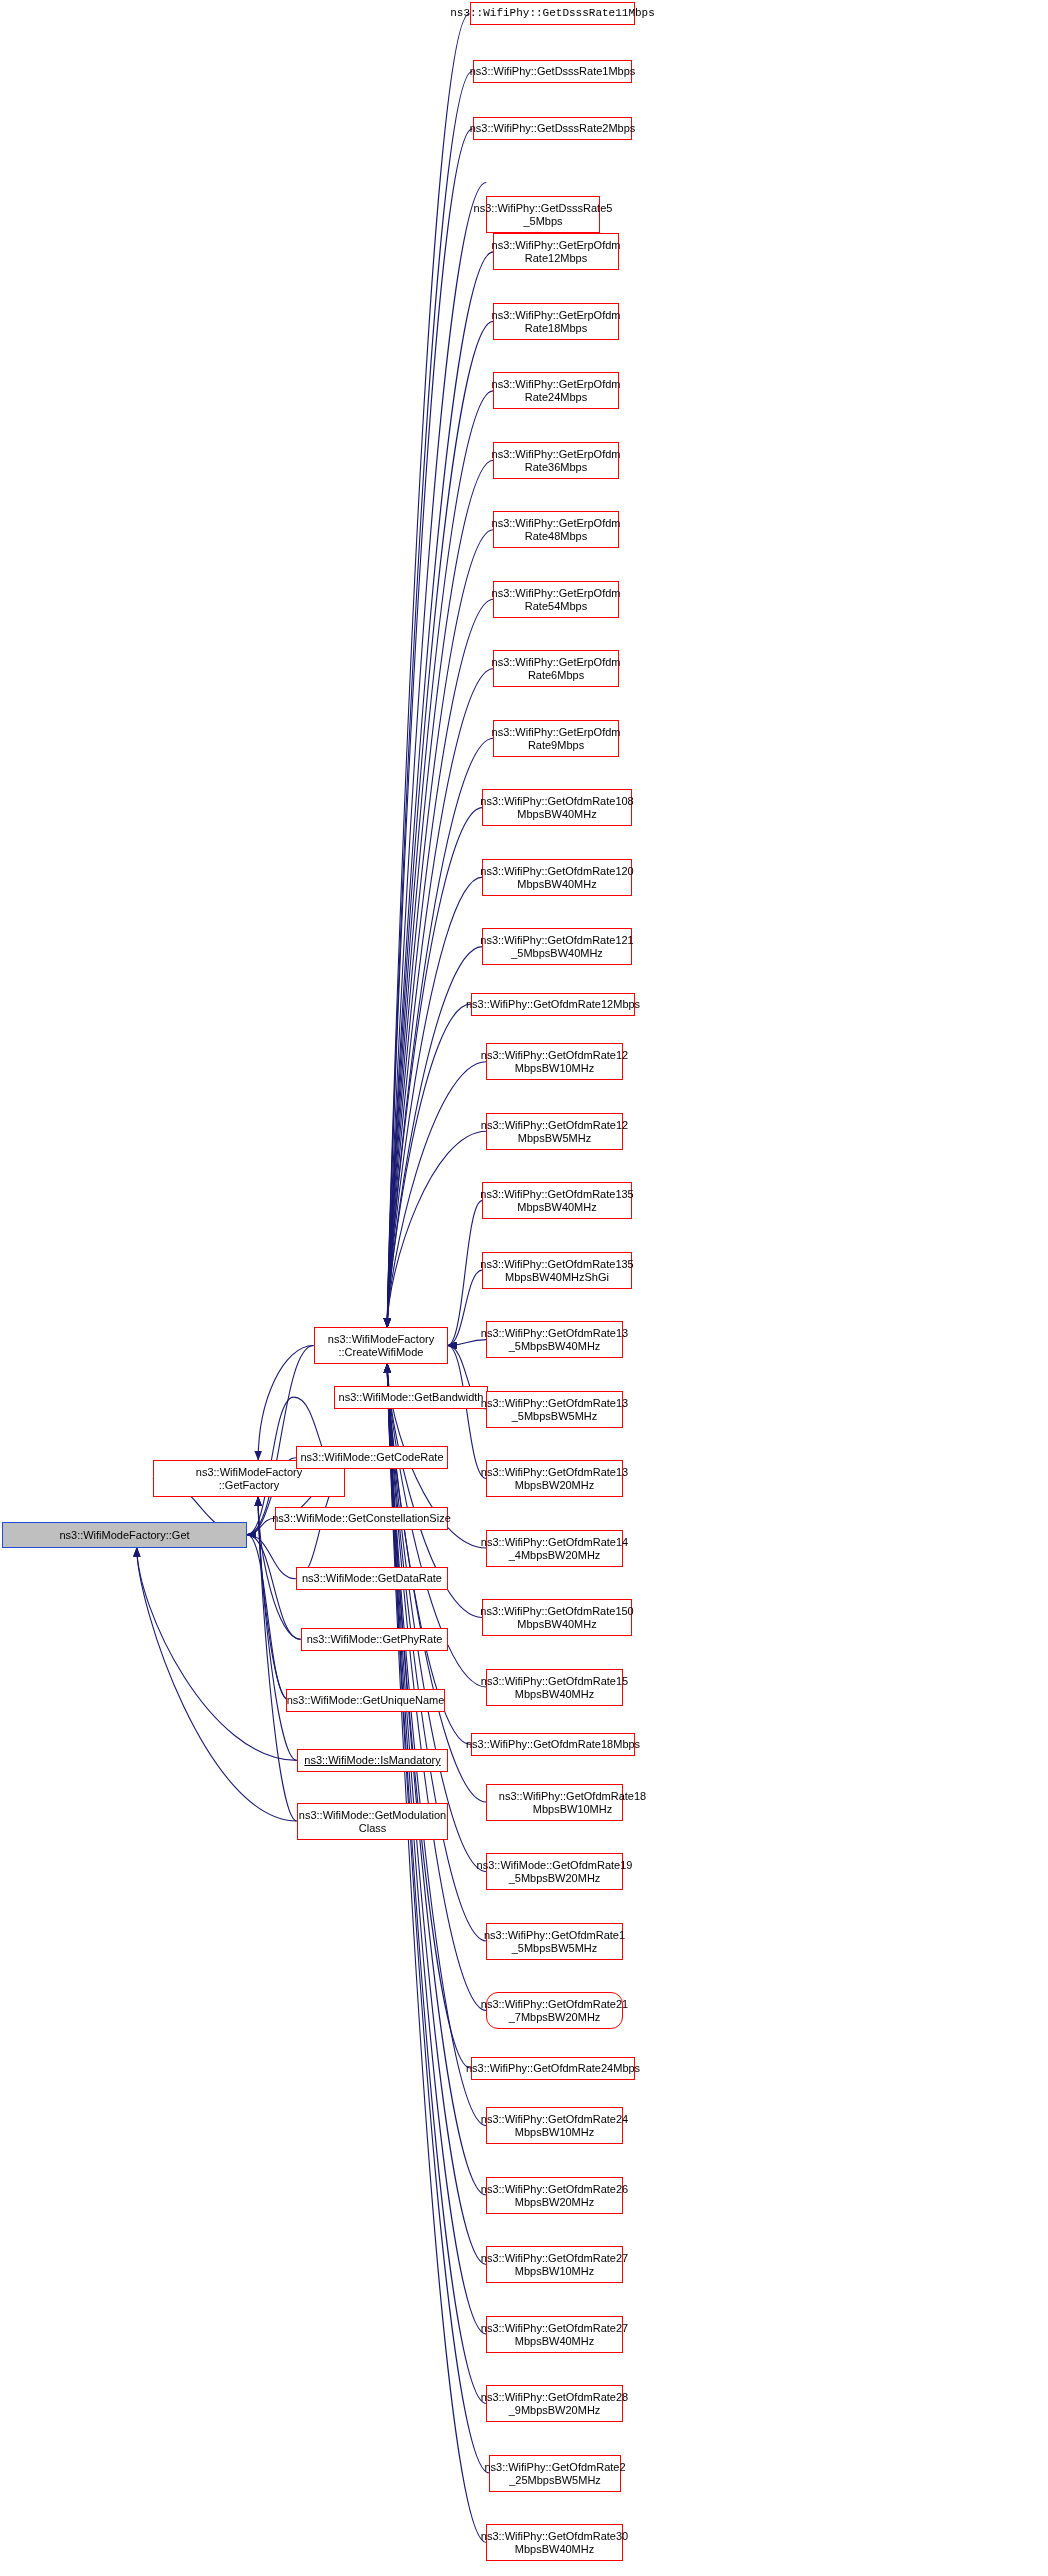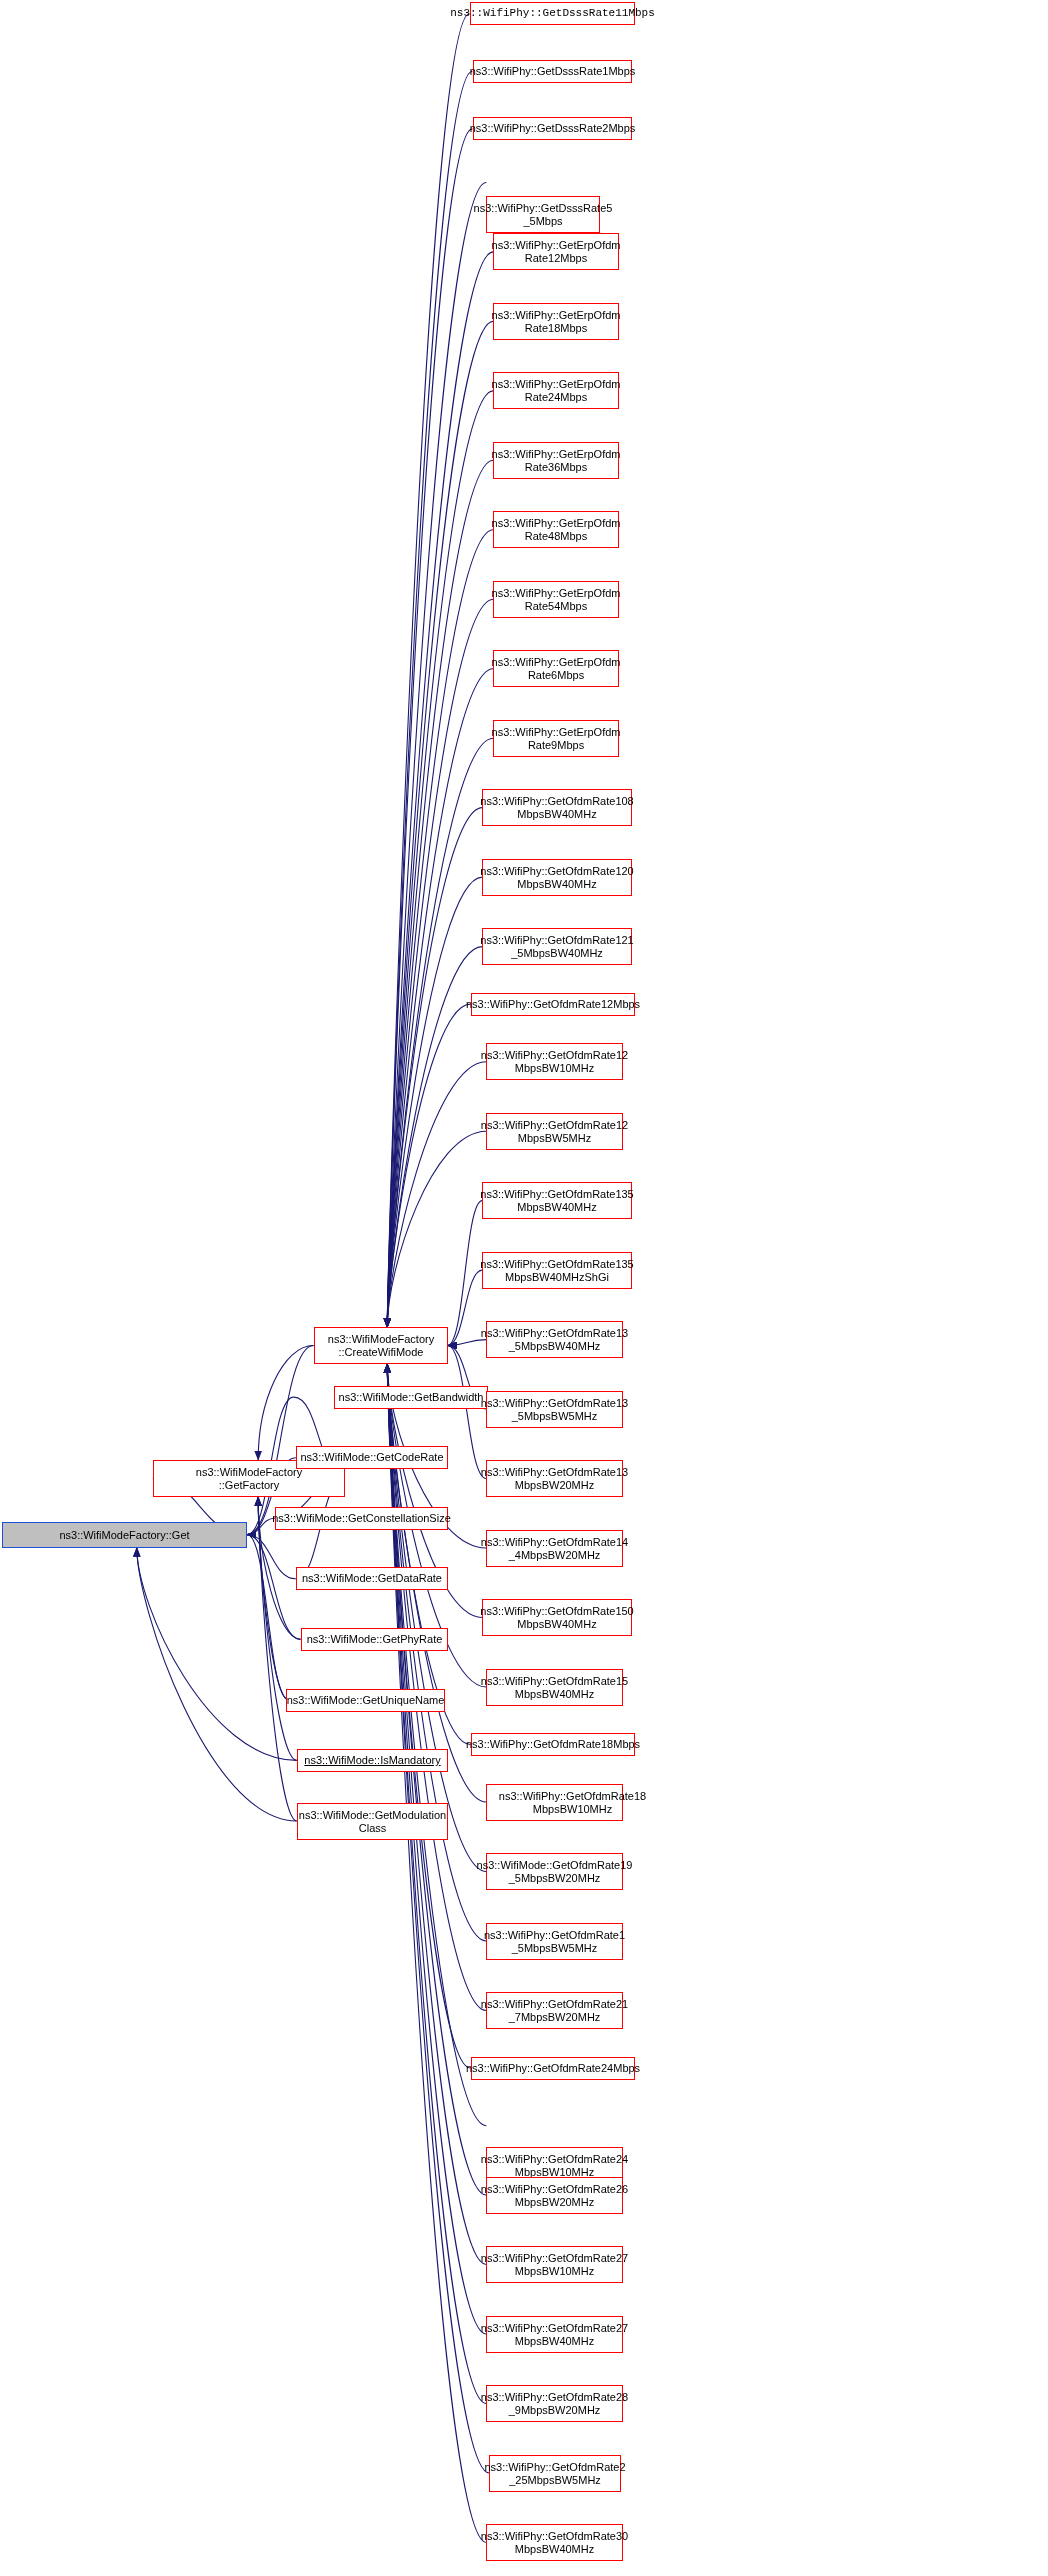--- a/index.html
+++ b/index.html
@@ -178,24 +178,24 @@
 MbpsBW40MHz</div>
       <div class="node" style="left: 486px; top: 1669px; width: 137px; height: 37px;">ns3::WifiPhy::GetOfdmRate15
 MbpsBW40MHz</div>
       <div class="node" style="left: 471px; top: 1733px; width: 164px; height: 23px;">ns3::WifiPhy::GetOfdmRate18Mbps</div>
       <div class="node" style="left: 486px; top: 1784px; width: 137px; height: 37px; padding-left: 39px;">ns3::WifiPhy::GetOfdmRate18
 MbpsBW10MHz</div>
       <div class="node" style="left: 486px; top: 1853px; width: 137px; height: 37px;">ns3::WifiMode::GetOfdmRate19
 _5MbpsBW20MHz</div>
       <div class="node" style="left: 486px; top: 1923px; width: 137px; height: 37px;">ns3::WifiPhy::GetOfdmRate1
 _5MbpsBW5MHz</div>
-      <div class="node" style="left: 486px; top: 1992px; width: 137px; height: 37px;">ns3::WifiPhy::GetOfdmRate21
+      <div class="node" style="left: 486px; top: 1992px; width: 137px; height: 37px; border-radius: 12px;">ns3::WifiPhy::GetOfdmRate21
 _7MbpsBW20MHz</div>
       <div class="node" style="left: 471px; top: 2057px; width: 164px; height: 23px;">ns3::WifiPhy::GetOfdmRate24Mbps</div>
-      <div class="node" style="left: 486px; top: 2107px; width: 137px; height: 37px; margin-top: 40px;">ns3::WifiPhy::GetOfdmRate24
+      <div class="node" style="left: 486px; top: 2107px; width: 137px; height: 37px;">ns3::WifiPhy::GetOfdmRate24
 MbpsBW10MHz</div>
       <div class="node" style="left: 486px; top: 2177px; width: 137px; height: 37px;">ns3::WifiPhy::GetOfdmRate26
 MbpsBW20MHz</div>
       <div class="node" style="left: 486px; top: 2246px; width: 137px; height: 37px;">ns3::WifiPhy::GetOfdmRate27
 MbpsBW10MHz</div>
       <div class="node" style="left: 486px; top: 2316px; width: 137px; height: 37px;">ns3::WifiPhy::GetOfdmRate27
 MbpsBW40MHz</div>
       <div class="node" style="left: 486px; top: 2385px; width: 137px; height: 37px;">ns3::WifiPhy::GetOfdmRate28
 _9MbpsBW20MHz</div>
       <div class="node" style="left: 489px; top: 2455px; width: 132px; height: 37px;">ns3::WifiPhy::GetOfdmRate2

